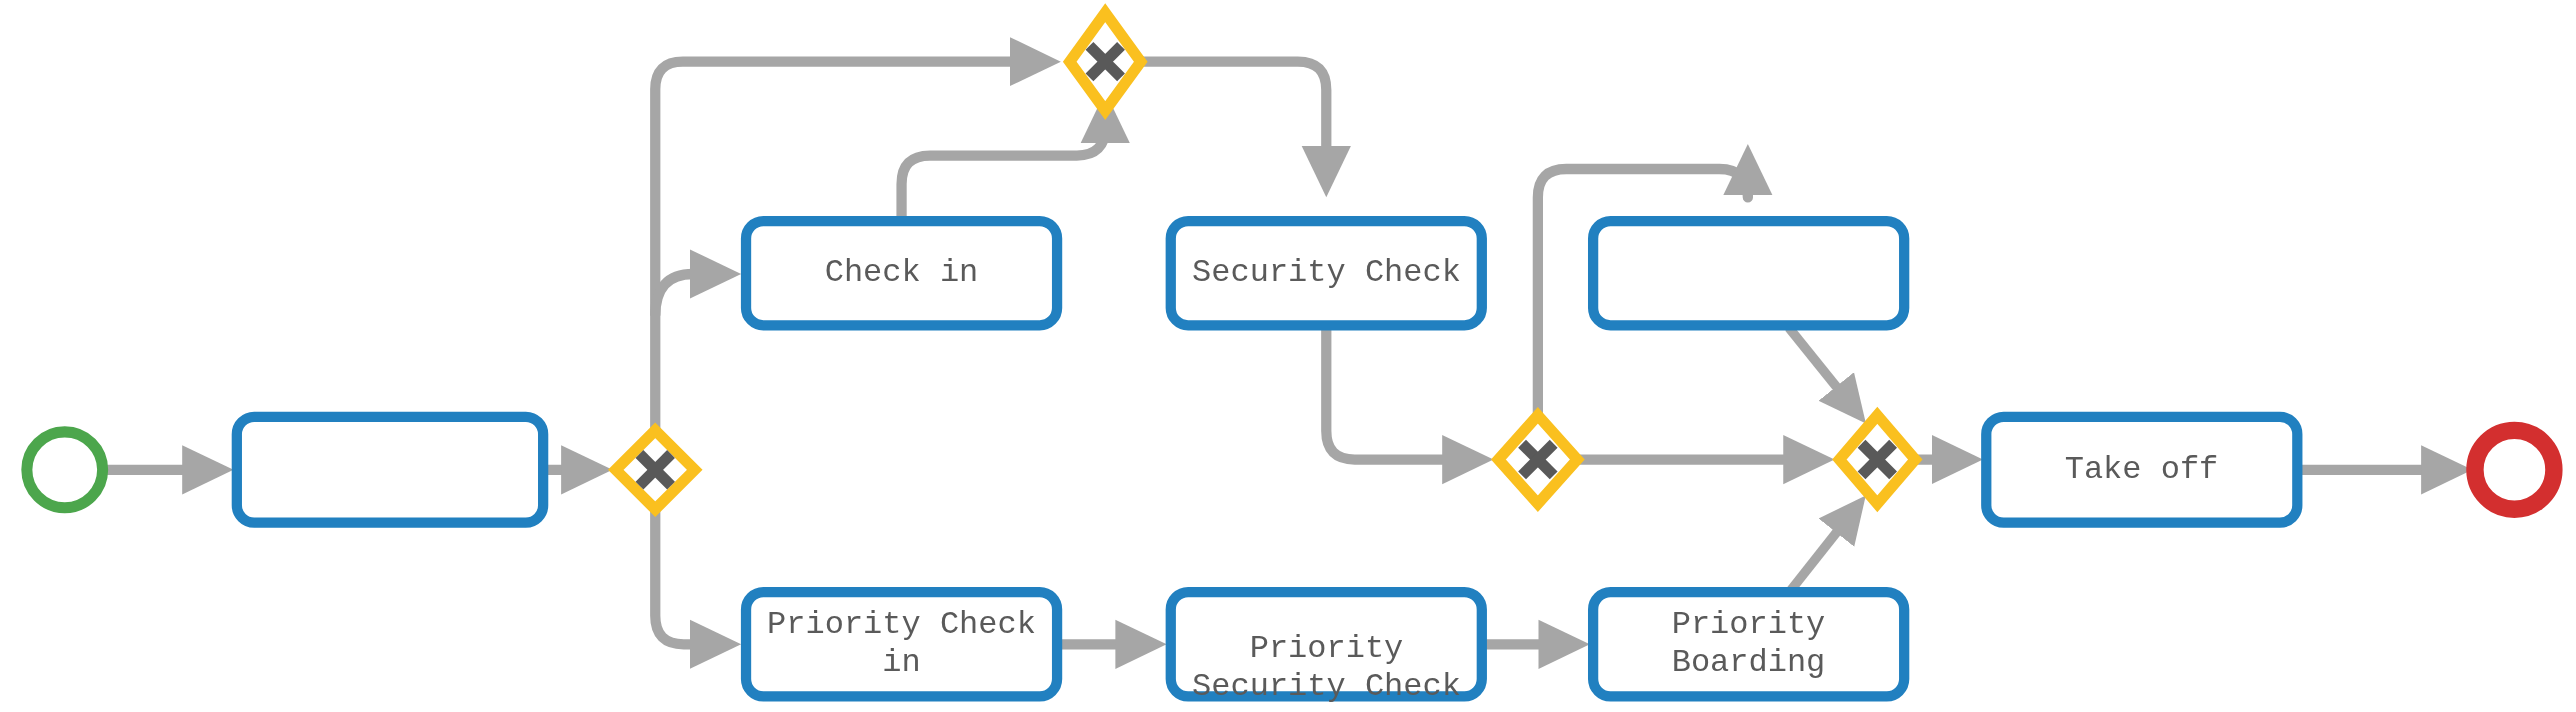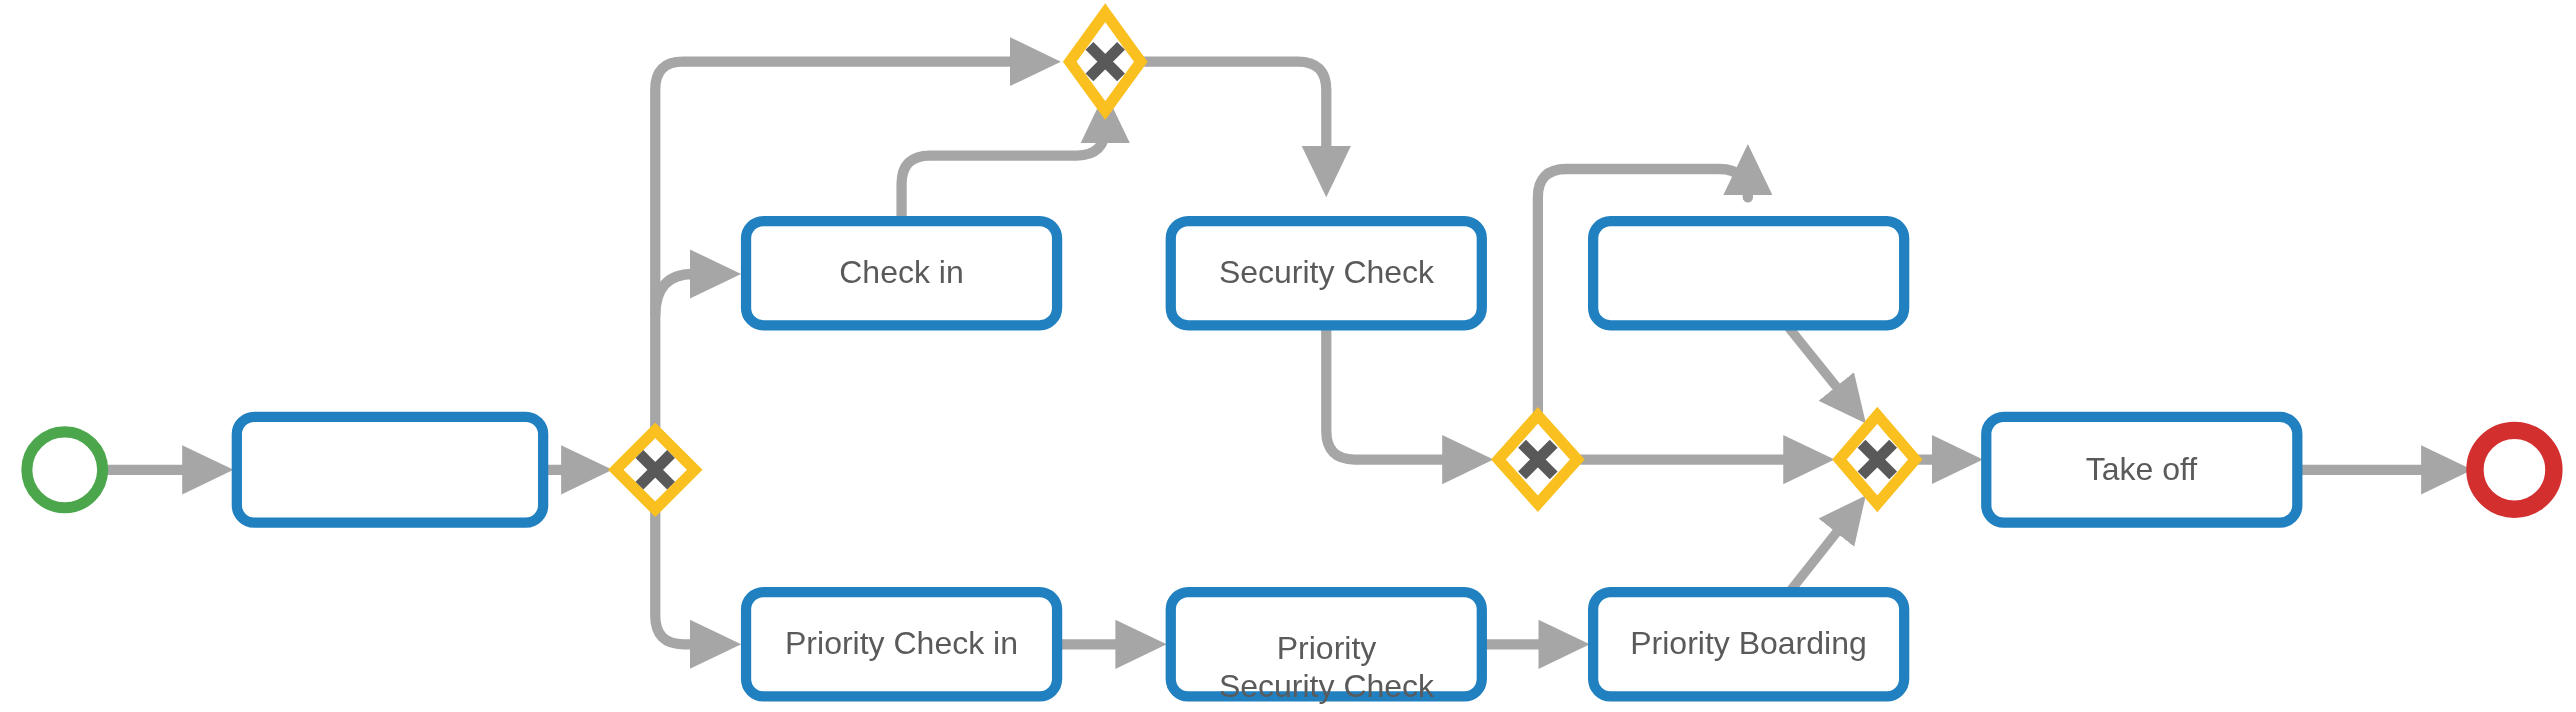--- a/index.html
+++ b/index.html
@@ -25,21 +25,21 @@
     height: 713px;
   }
   .task-label {
     position: absolute;
     display: flex;
     align-items: center;
     justify-content: center;
     text-align: center;
     color: #5a5a5a;
     font-size: 32px;
-    font-family: Liberation Sans, sans-serif;
+    font-family: Liberation Mono, monospace;
     line-height: 1.18;
     pointer-events: none;
     white-space: pre-line;
   }
 </style>
 </head>
 <body>
 
 <div id="diagram-canvas">
 

